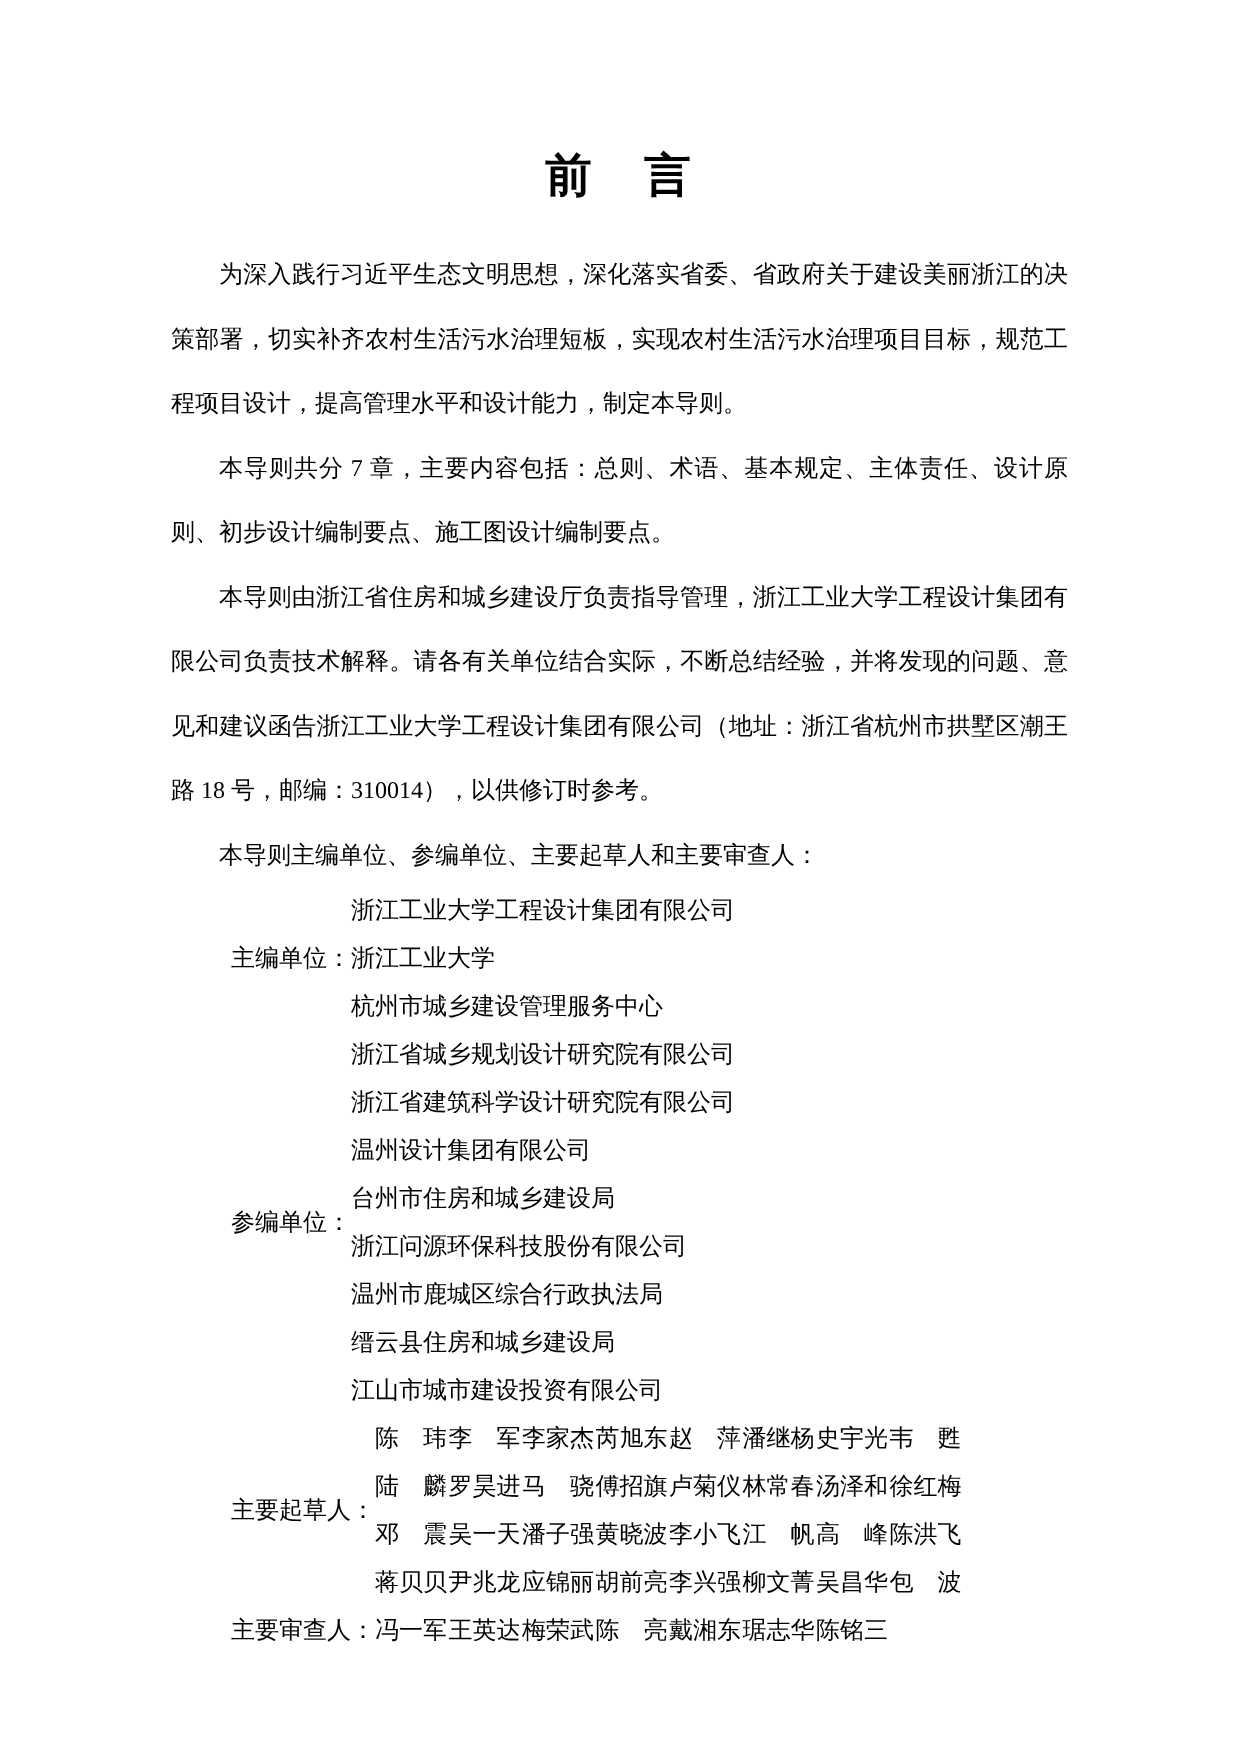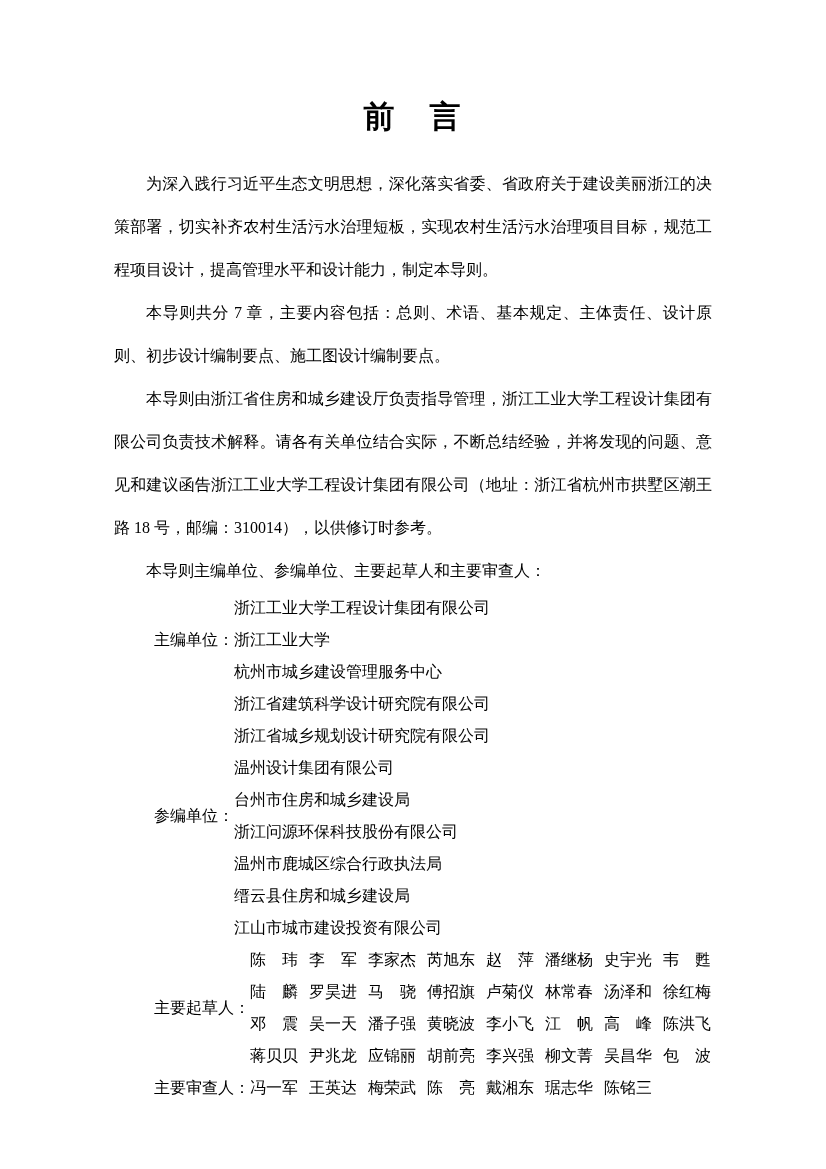--- a/index.html
+++ b/index.html
@@ -48,21 +48,21 @@
     display: flex;
     flex-direction: column;
   }
   .unit-items span { white-space: pre; }
   .name-rows {
     display: flex;
     flex-direction: column;
   }
   .name-row {
     display: flex;
-    column-gap: 11px;
+    column-gap: 1px;
     line-height: 32px;
   }
   .name-row span { white-space: pre; }
 </style>
 </head>
 <body>
 
 <div class="page">
 
   <h1 class="title">前　言</h1>
@@ -77,22 +77,22 @@
     <div class="unit-items">
         <span>浙江工业大学工程设计集团有限公司</span>
         <span>浙江工业大学</span>
         <span>杭州市城乡建设管理服务中心</span>
       </div>
   </div>
 
   <div class="unit-row">
     <span class="unit-label">参编单位：</span>
     <div class="unit-items">
+        <span>浙江省城乡规划设计研究院有限公司</span>
         <span>浙江省建筑科学设计研究院有限公司</span>
-        <span>浙江省城乡规划设计研究院有限公司</span>
         <span>温州设计集团有限公司</span>
         <span>台州市住房和城乡建设局</span>
         <span>浙江问源环保科技股份有限公司</span>
         <span>温州市鹿城区综合行政执法局</span>
         <span>缙云县住房和城乡建设局</span>
         <span>江山市城市建设投资有限公司</span>
       </div>
   </div>
 
   <div class="unit-row">

